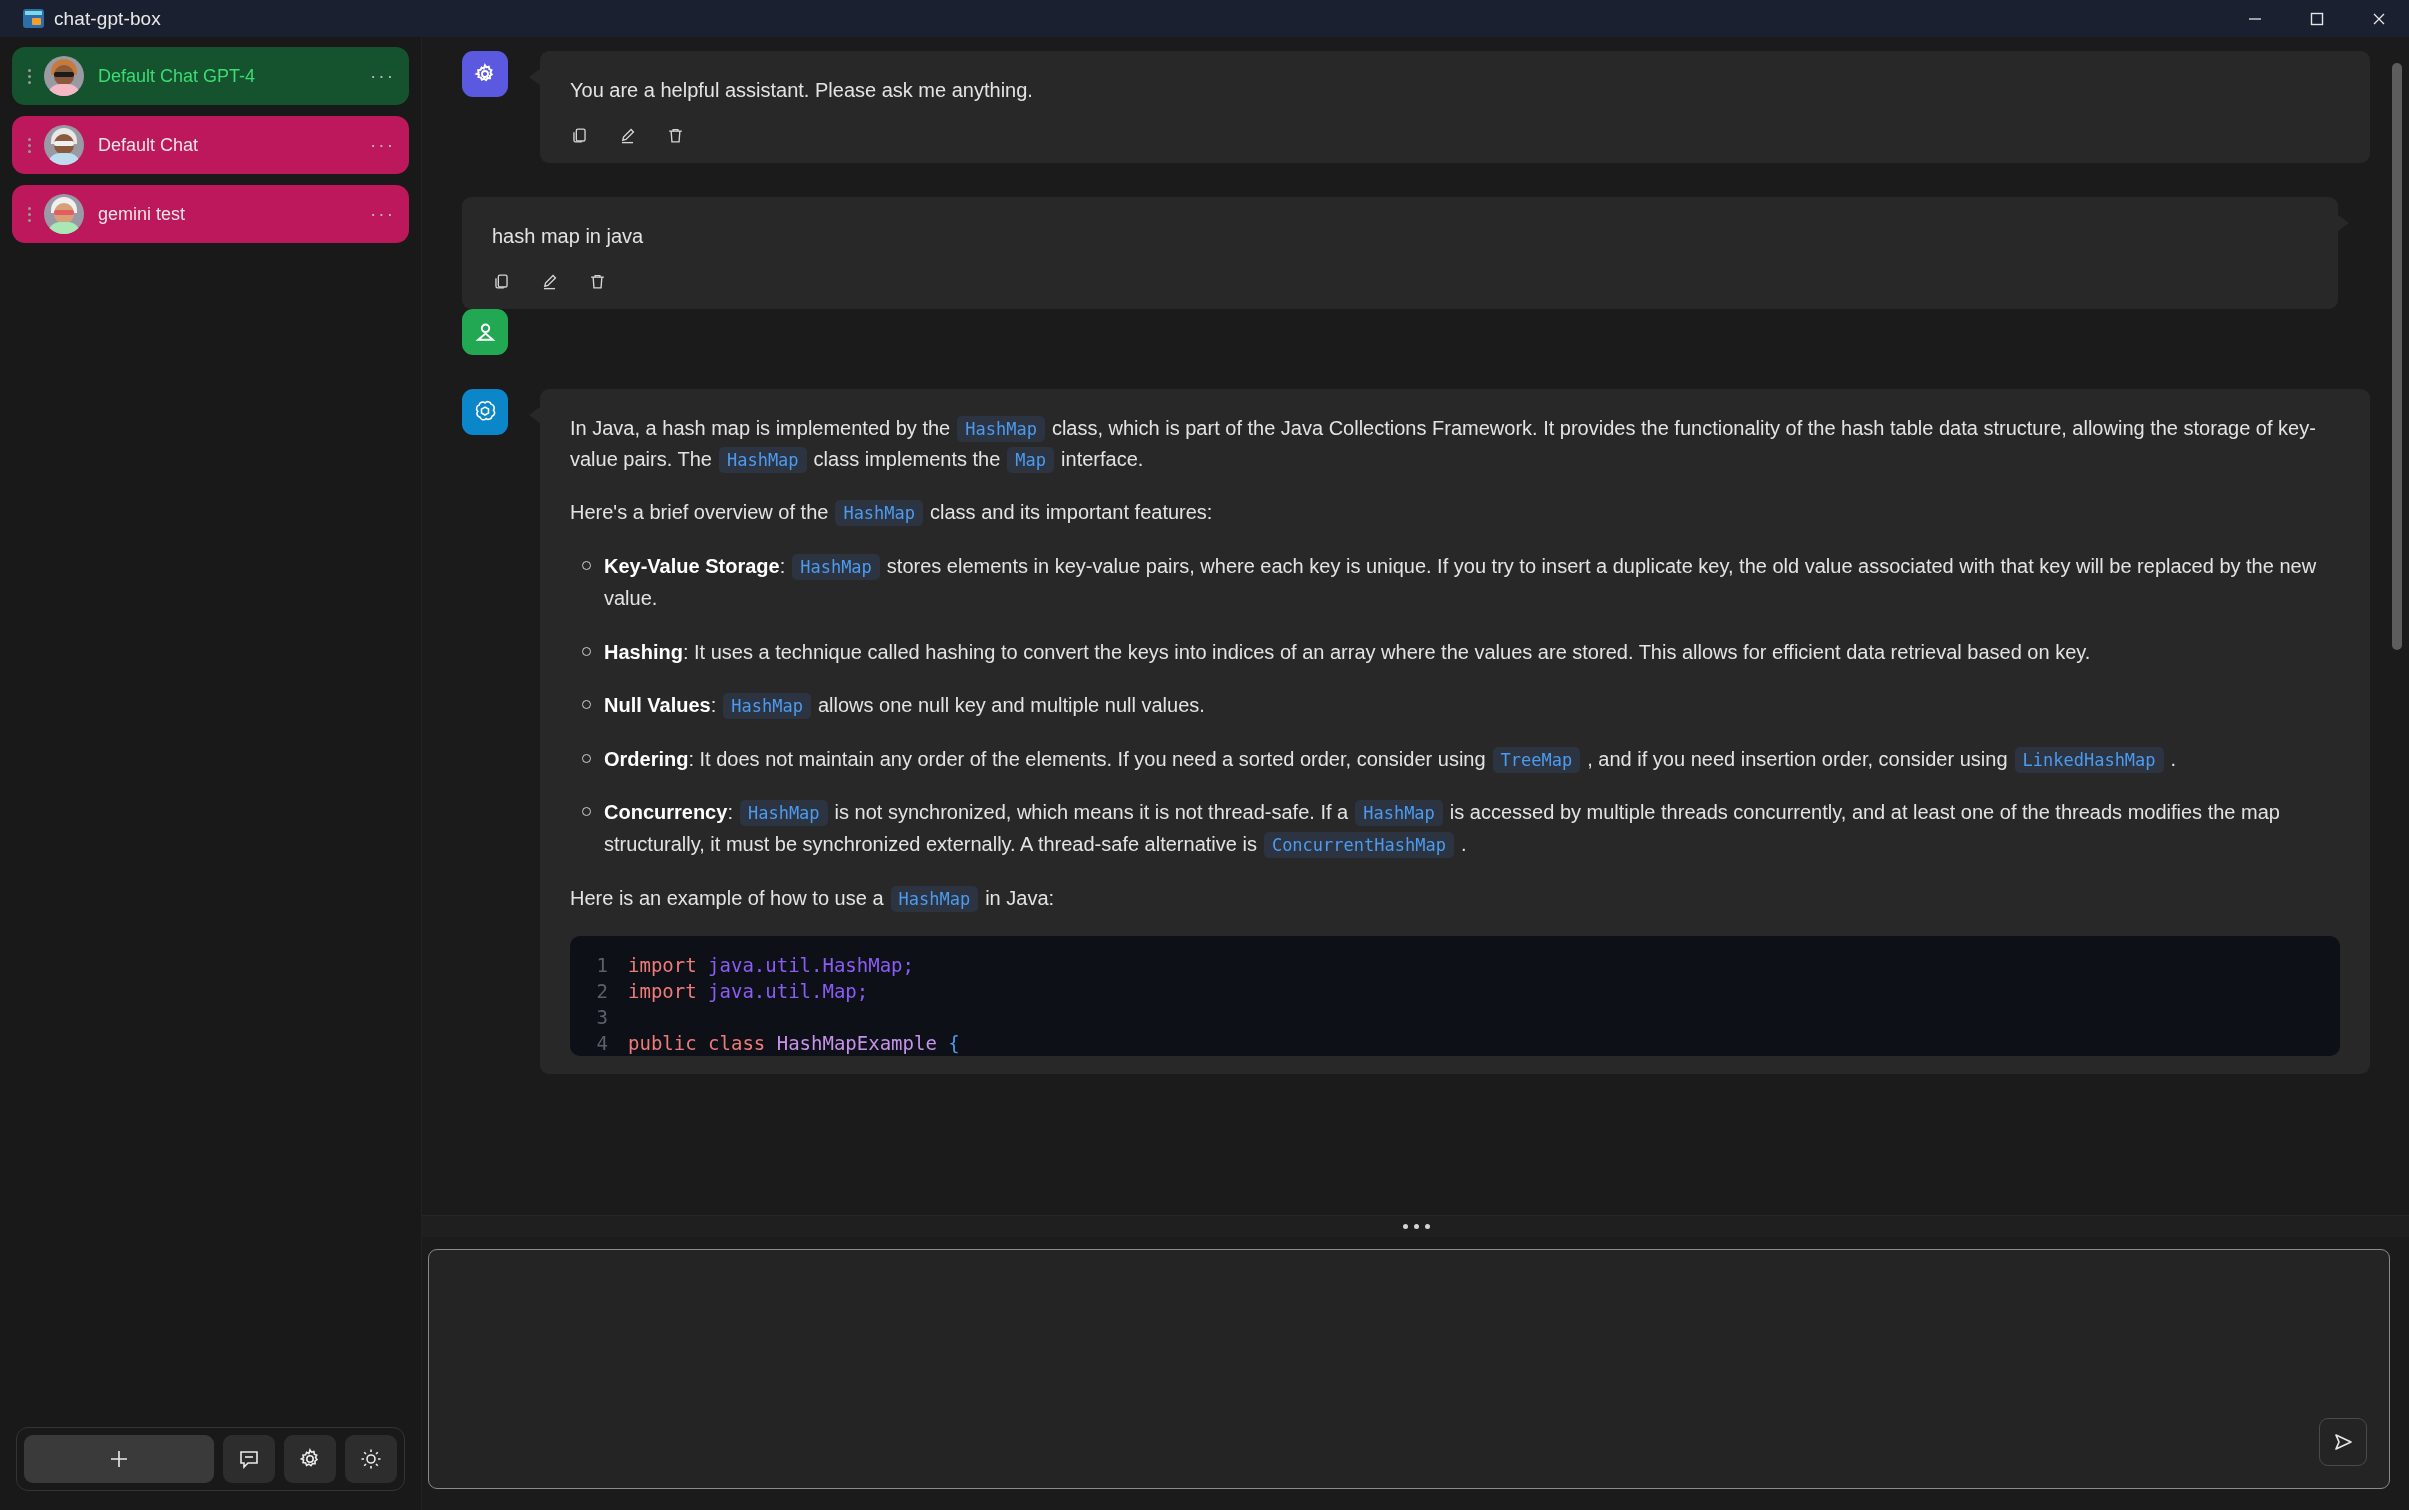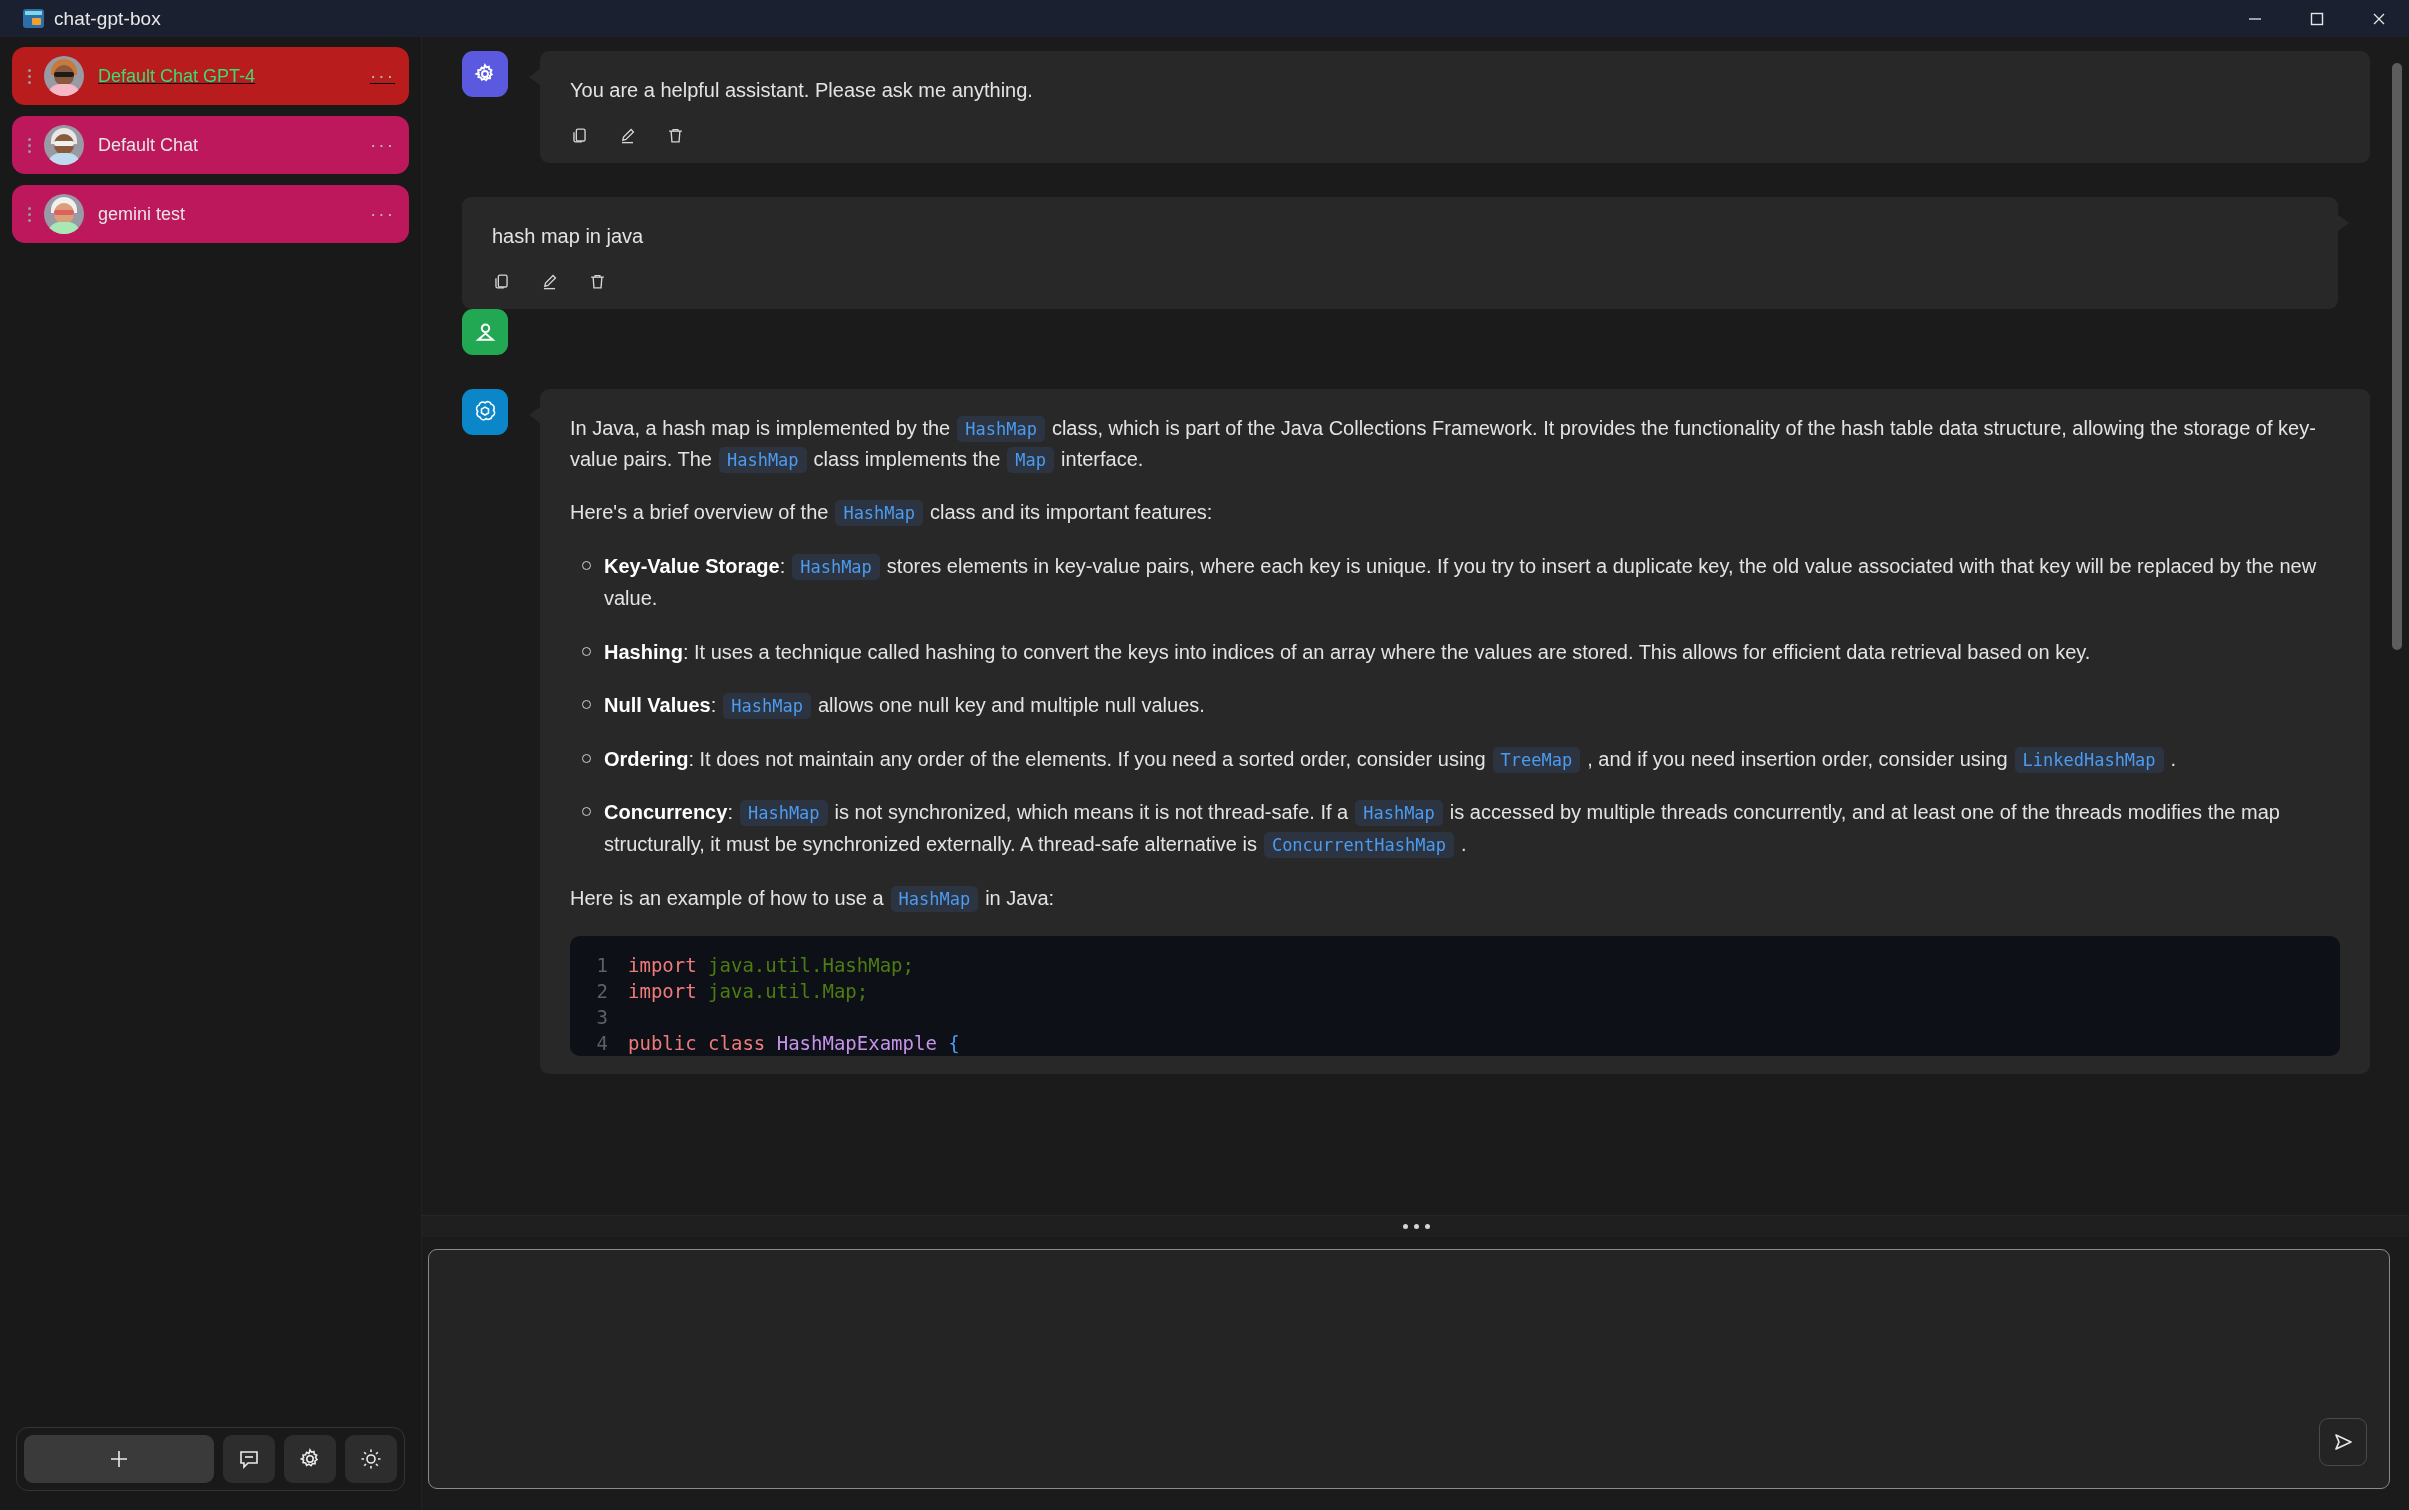--- a/index.html
+++ b/index.html
@@ -47,21 +47,21 @@
     width: 422px; flex: none; background: #191919;
     display: flex; flex-direction: column;
     border-right: 1px solid #222;
     position: relative;
   }
   .chat-list { padding: 10px 12px 0 12px; display: flex; flex-direction: column; gap: 11px; }
   .chat-item {
     height: 58px; border-radius: 13px; background: #be185d;
     display: flex; align-items: center; gap: 0px; padding: 0 14px 0 6px;
   }
-  .chat-item.active { background: #b91c1c; text-decoration: underline; }
+  .chat-item.active { background: #14532d; }
   .drag-dots {
     width: 22px; display: flex; flex-direction: column; align-items: center; gap: 3px;
     flex: none;
   }
   .drag-dots i { width: 3px; height: 3px; border-radius: 50%; background: #9a9a9a; display:block; }
   .avatar-sm {
     width: 40px; height: 40px; border-radius: 50%; flex: none; margin-left: 4px;
     position: relative; overflow: hidden; background: #8a8a94;
   }
   .av-a { background: #9a9aa4; }
@@ -173,21 +173,21 @@
   }
 
   .codeblock {
     background: #0d1117; border-radius: 10px; margin-top: 22px;
     padding: 16px 0 0 0; overflow: hidden;
   }
   .codeline { display: flex; font-family: "DejaVu Sans Mono", monospace; font-size: 19px; line-height: 26px; }
   .lineno { width: 58px; text-align: right; color: #5a6169; flex: none; padding-right: 20px; }
   .codetext { white-space: pre; color: #c9d1d9; }
   .kw { color: #f07a7a; }
-  .pkg { color: #4d7c0f; }
+  .pkg { color: #8b5cf6; }
   .cls { color: #c792ea; }
   .punc { color: #4d9bf0; }
 
   
   .vscroll {
     position: absolute; right: 8px; top: 26px; width: 10px; height: 587px;
     border-radius: 5px; background: #5d5d5d;
   }
 
   

